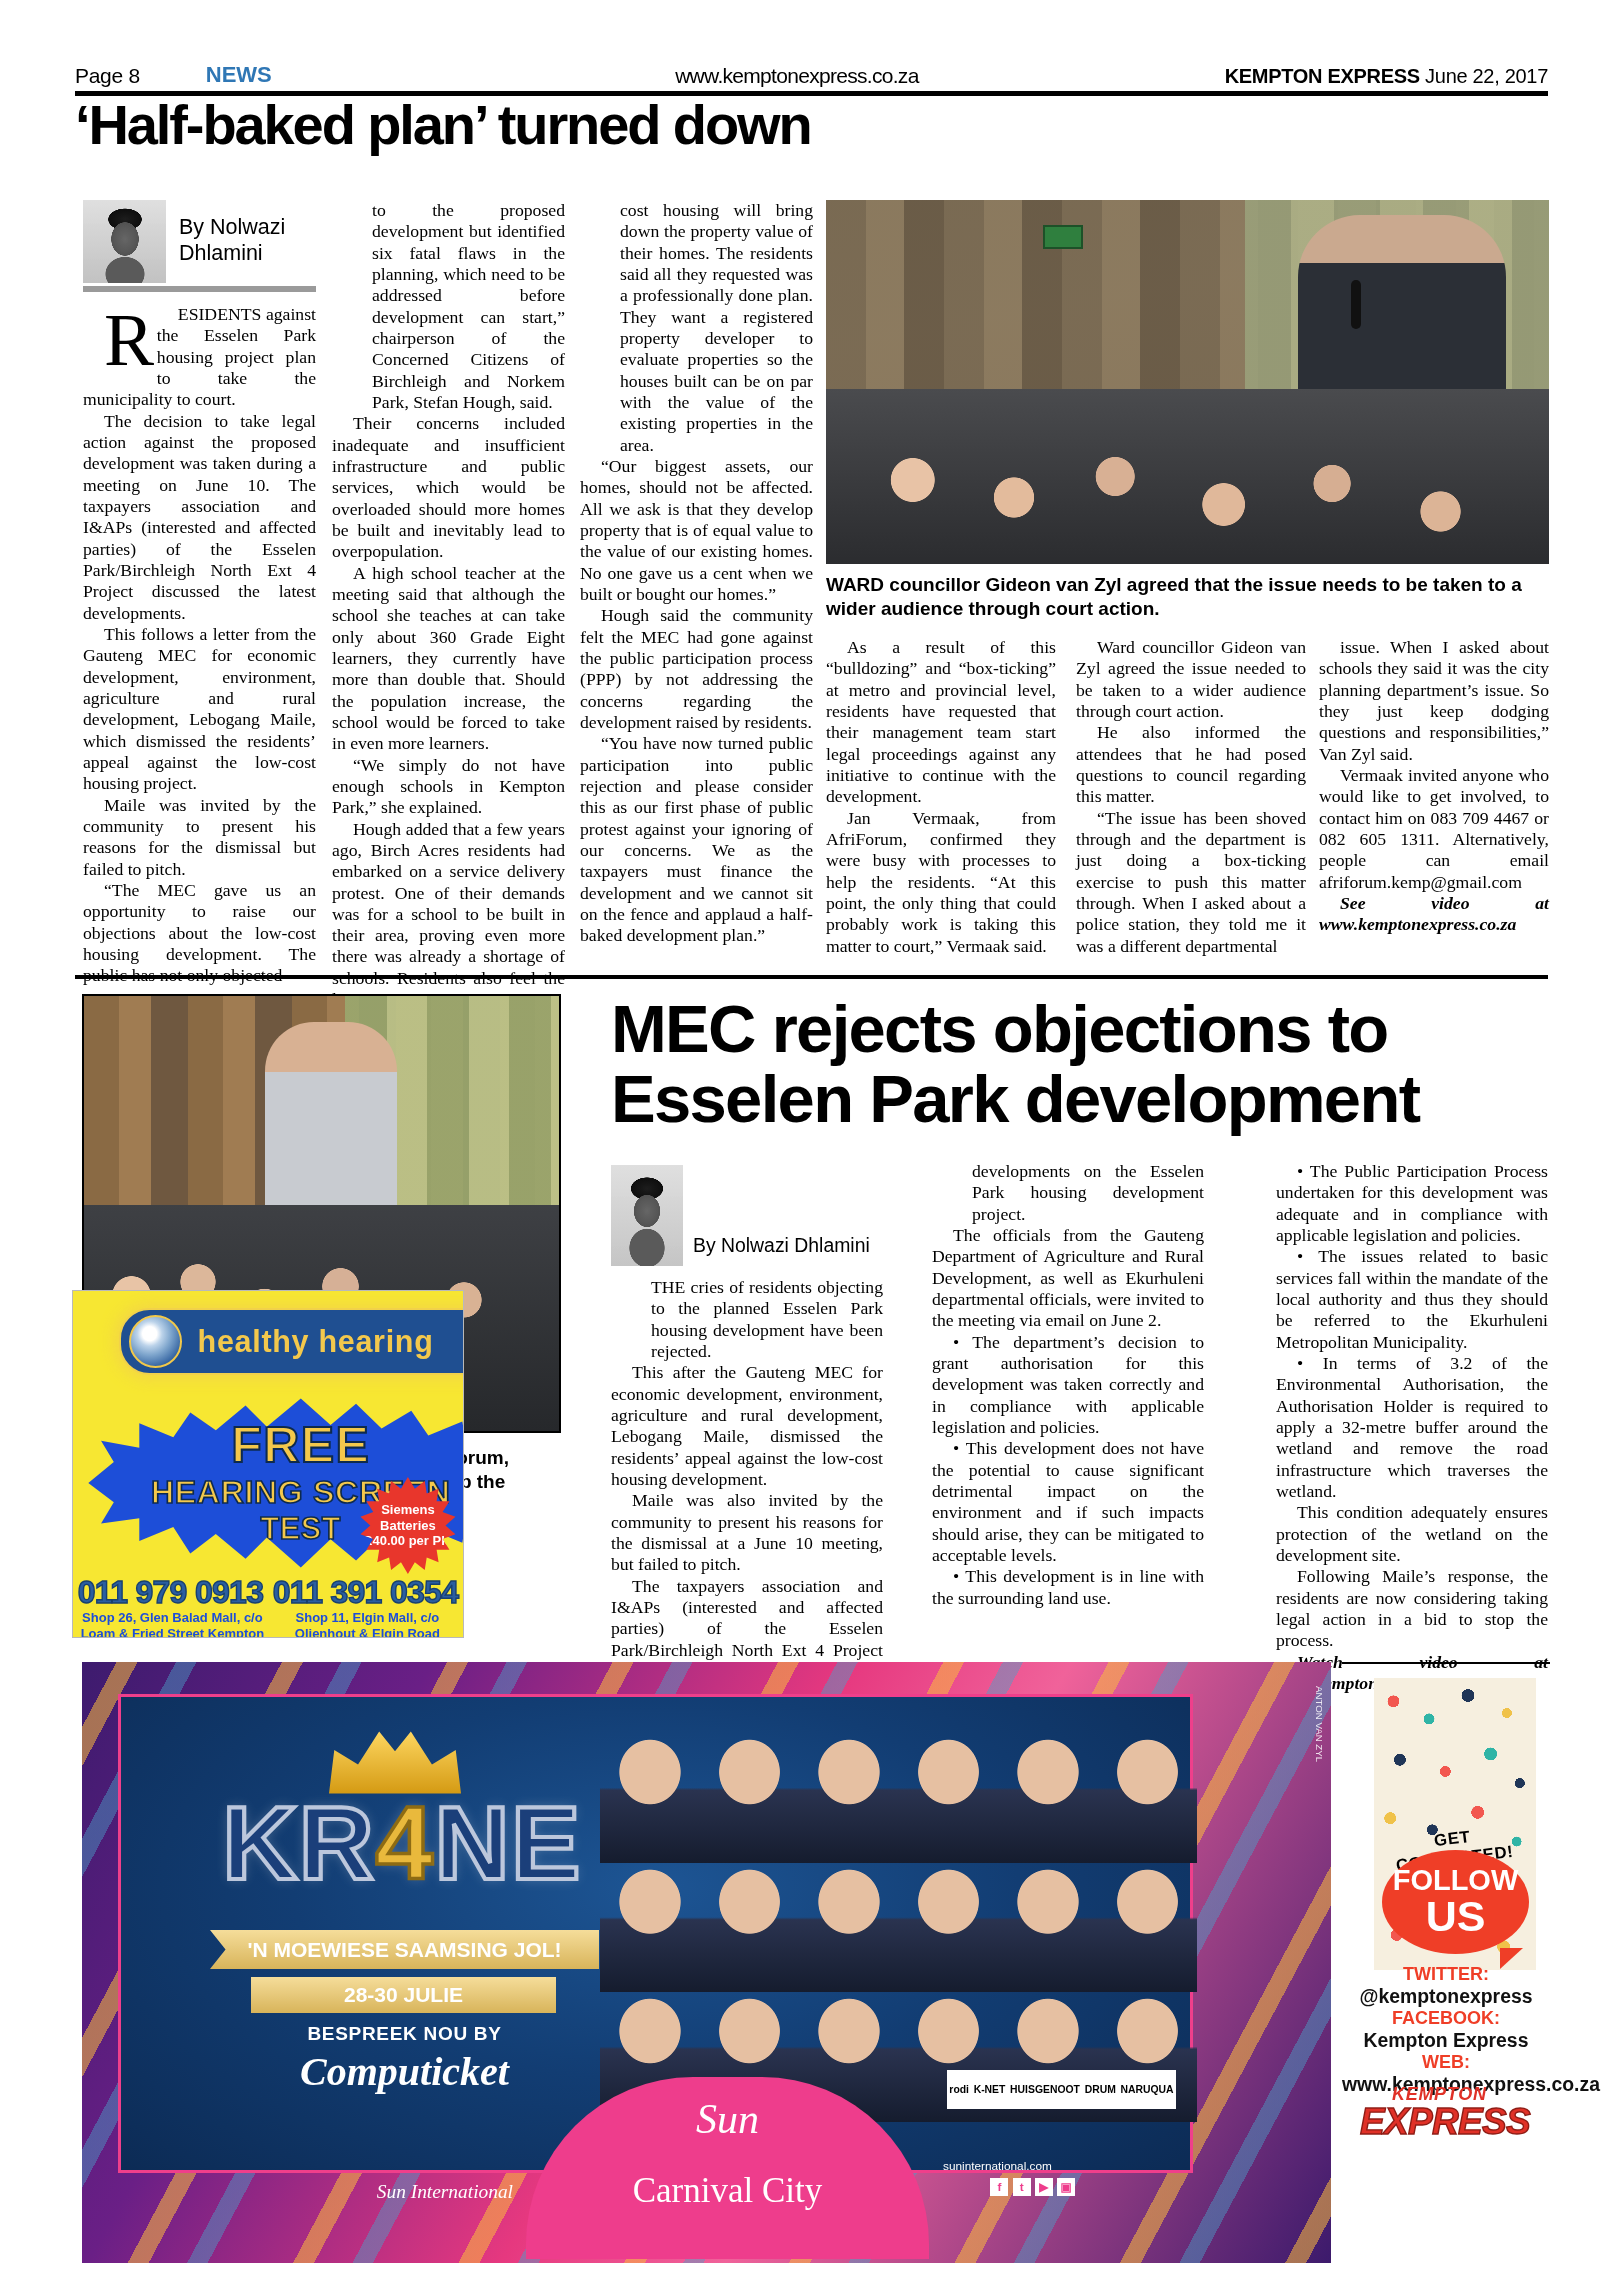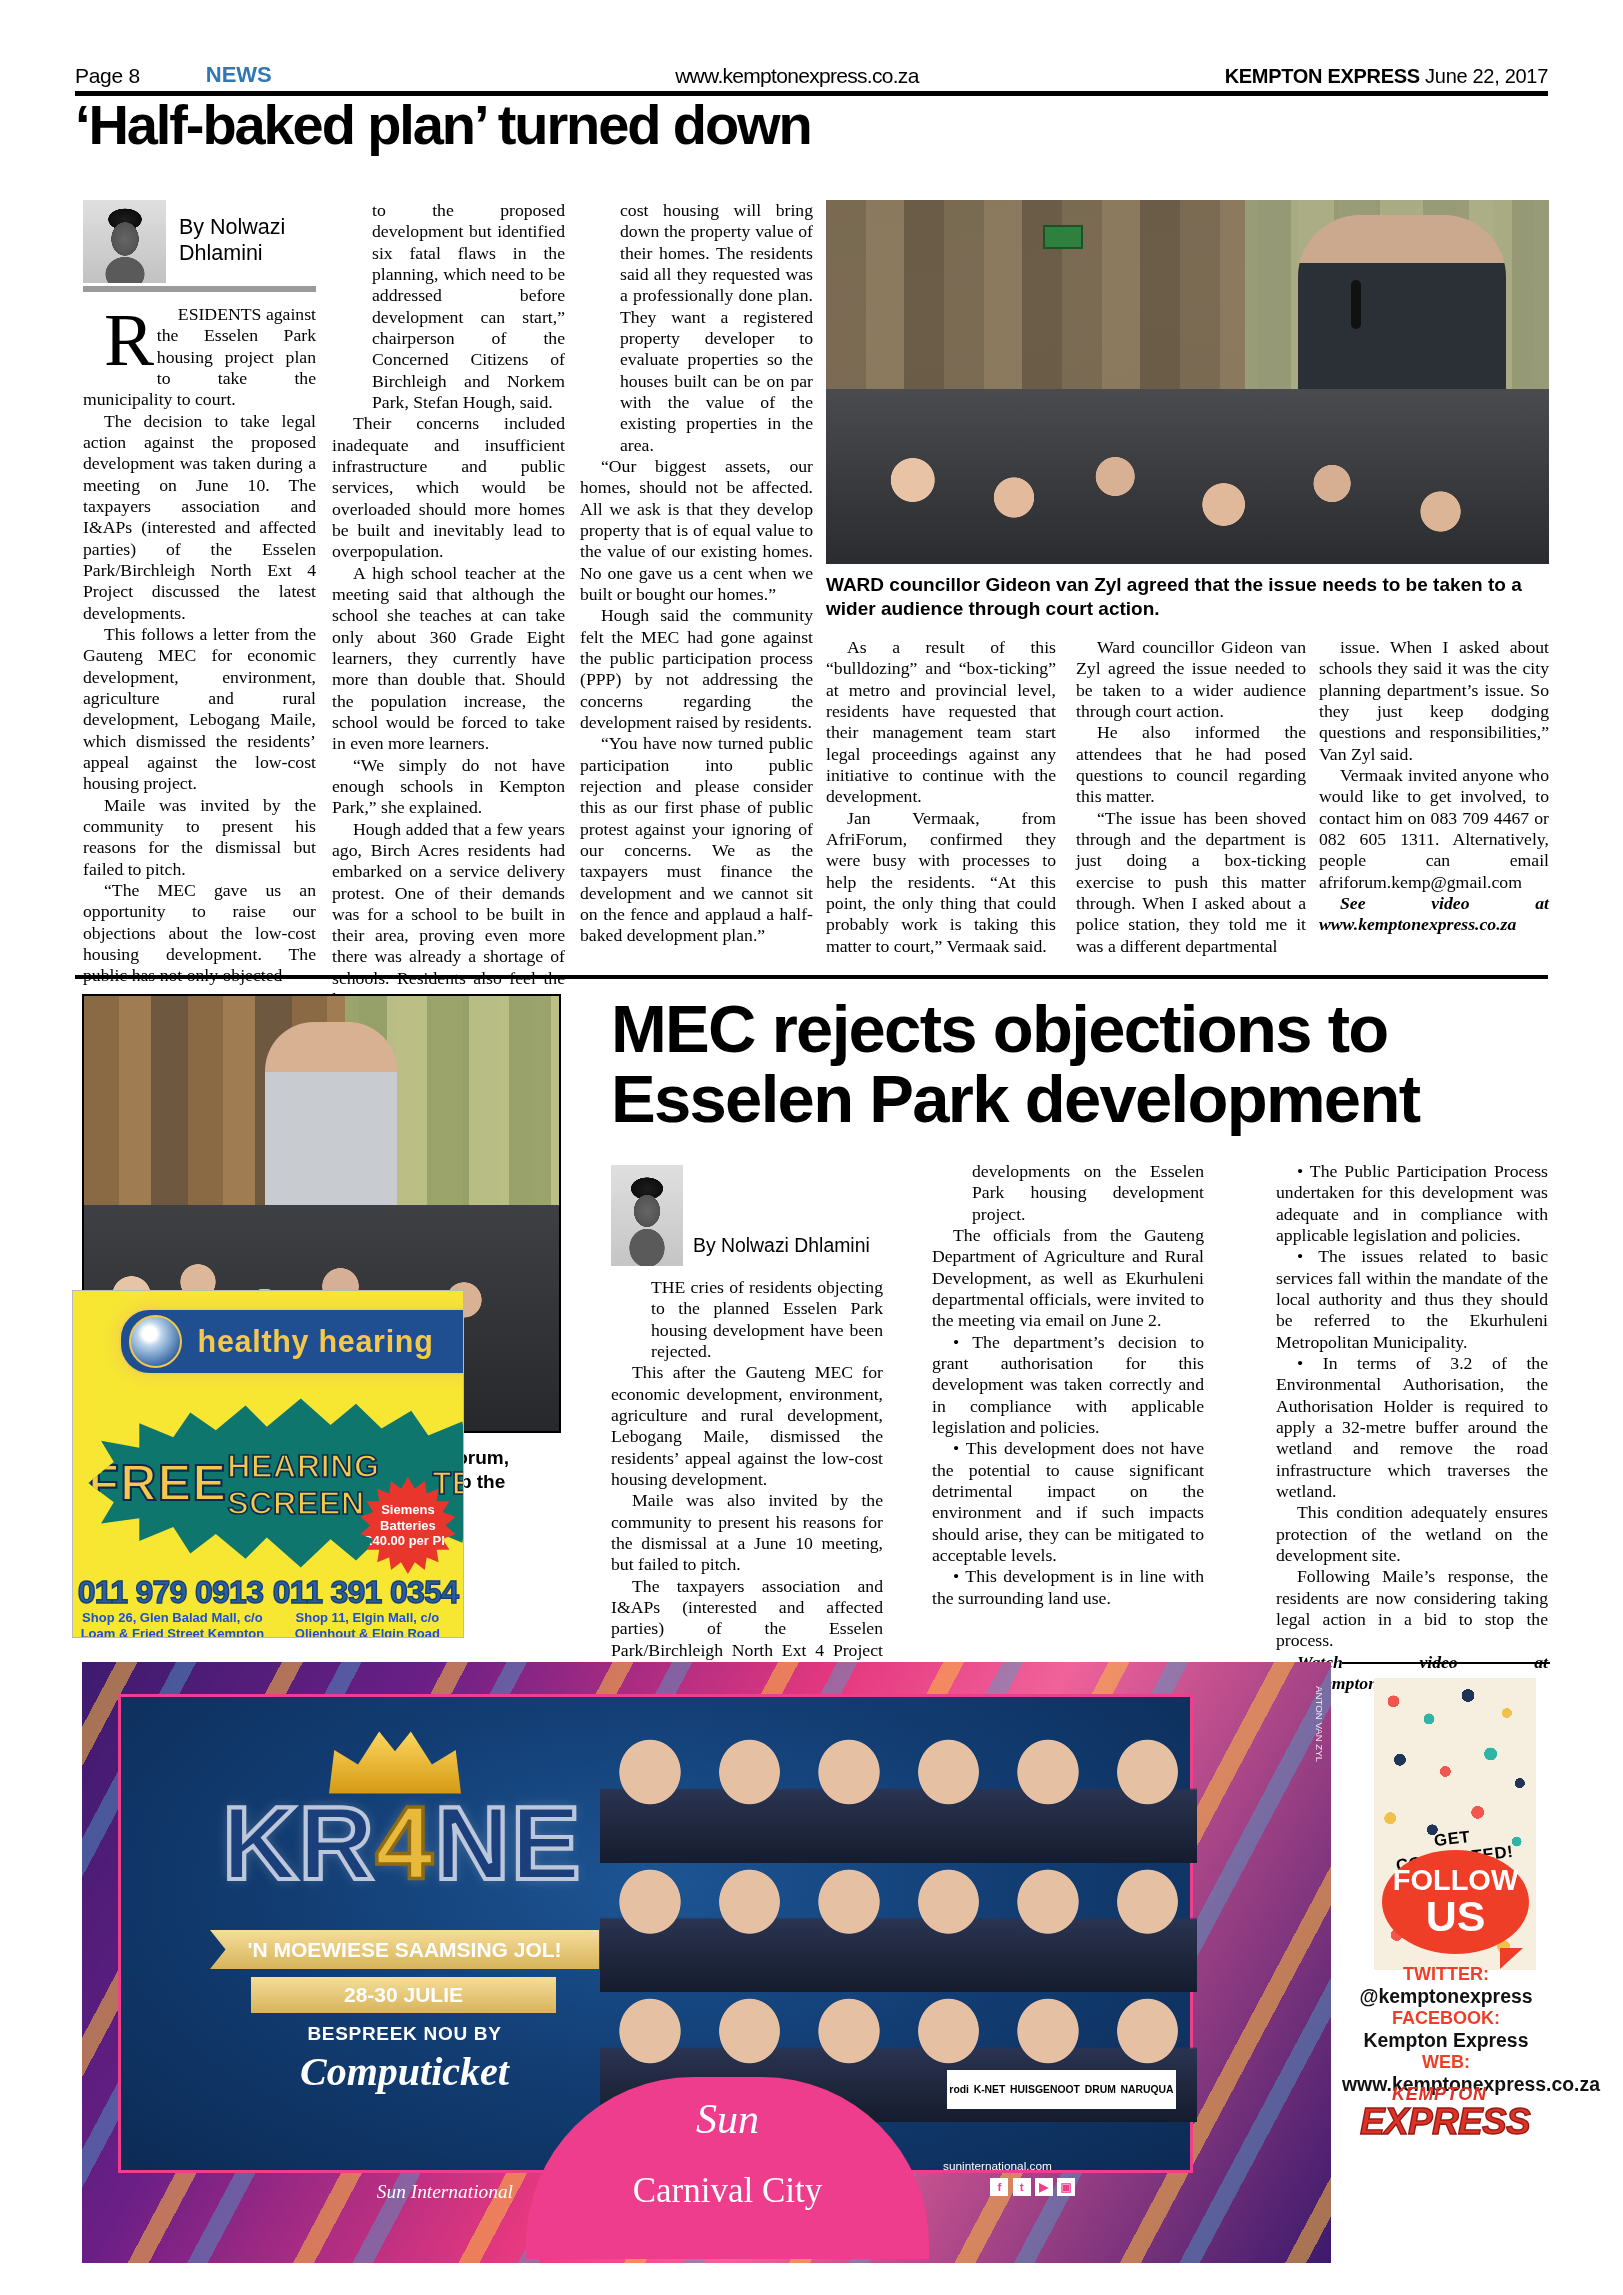--- a/index.html
+++ b/index.html
@@ -176,27 +176,27 @@
     background: radial-gradient(circle at 38% 34%, #fff 0 16%, #bcd3ea 28%, #7fa6cd 48%, #2f5f9e 78%);
     border: 2.8px solid #f1c84a; flex: none;
   }
   .hh-text {
     margin-left: 15.3px; color: #f3c84c;
     font-family: "Liberation Sans", sans-serif; font-weight: 700; font-size: 30.5px;
     letter-spacing: 0.7px;
   }
   .hh-burst {
     position: absolute; left: 15.3px; top: 104px; width: 425px; height: 176px;
-    background: #0f766e;
+    background: #1d4ed8;
     clip-path: polygon(
       0% 50%,6% 38%,3% 26%,12% 30%,12% 16%,20% 24%,24% 10%,30% 20%,37% 6%,42% 18%,
       50% 2%,57% 17%,63% 5%,69% 19%,76% 9%,80% 23%,88% 15%,89% 29%,97% 25%,94% 38%,
       100% 50%,94% 61%,97% 74%,89% 70%,88% 84%,80% 76%,76% 90%,69% 80%,63% 94%,57% 82%,
       50% 98%,42% 81%,37% 93%,30% 79%,24% 90%,20% 75%,12% 83%,12% 70%,3% 73%,6% 61%);
-    display: flex; flex-direction: row; align-items: center; justify-content: center;
+    display: flex; flex-direction: column; align-items: center; justify-content: center;
   }
   .hh-free {
     font-family: "Liberation Sans", sans-serif; font-weight: 700; font-size: 50px;
     color: #f3c84c; -webkit-text-stroke: 2.1px #0d2a4e; letter-spacing: 1.4px; line-height: 1;
   }
   .hh-l2 {
     font-family: "Liberation Sans", sans-serif; font-weight: 700; font-size: 32px;
     color: #f3c84c; -webkit-text-stroke: 1.7px #0d2a4e; letter-spacing: 0.7px; margin-top: 4px;
   }
   .hh-l3 {

